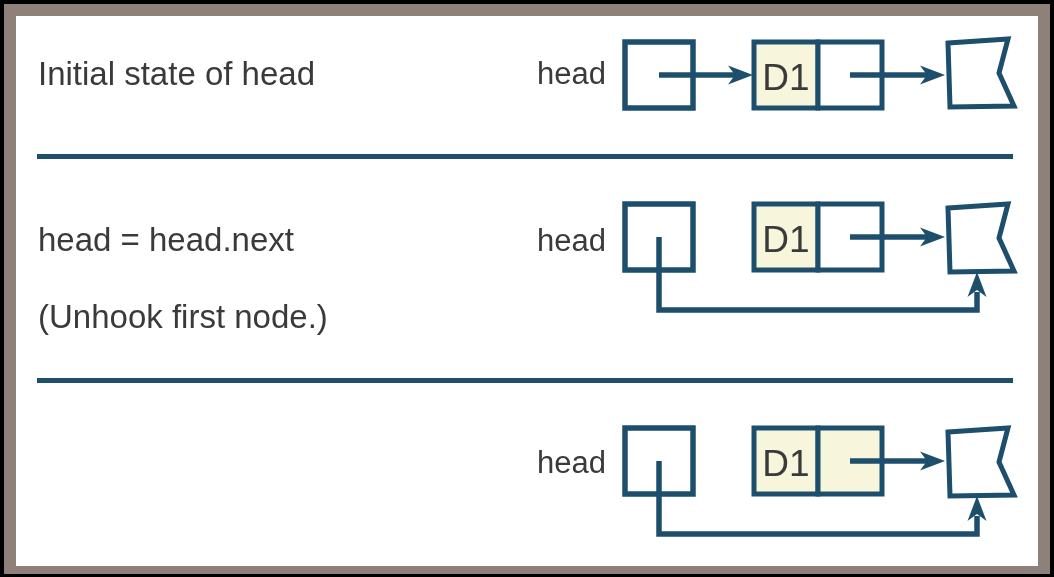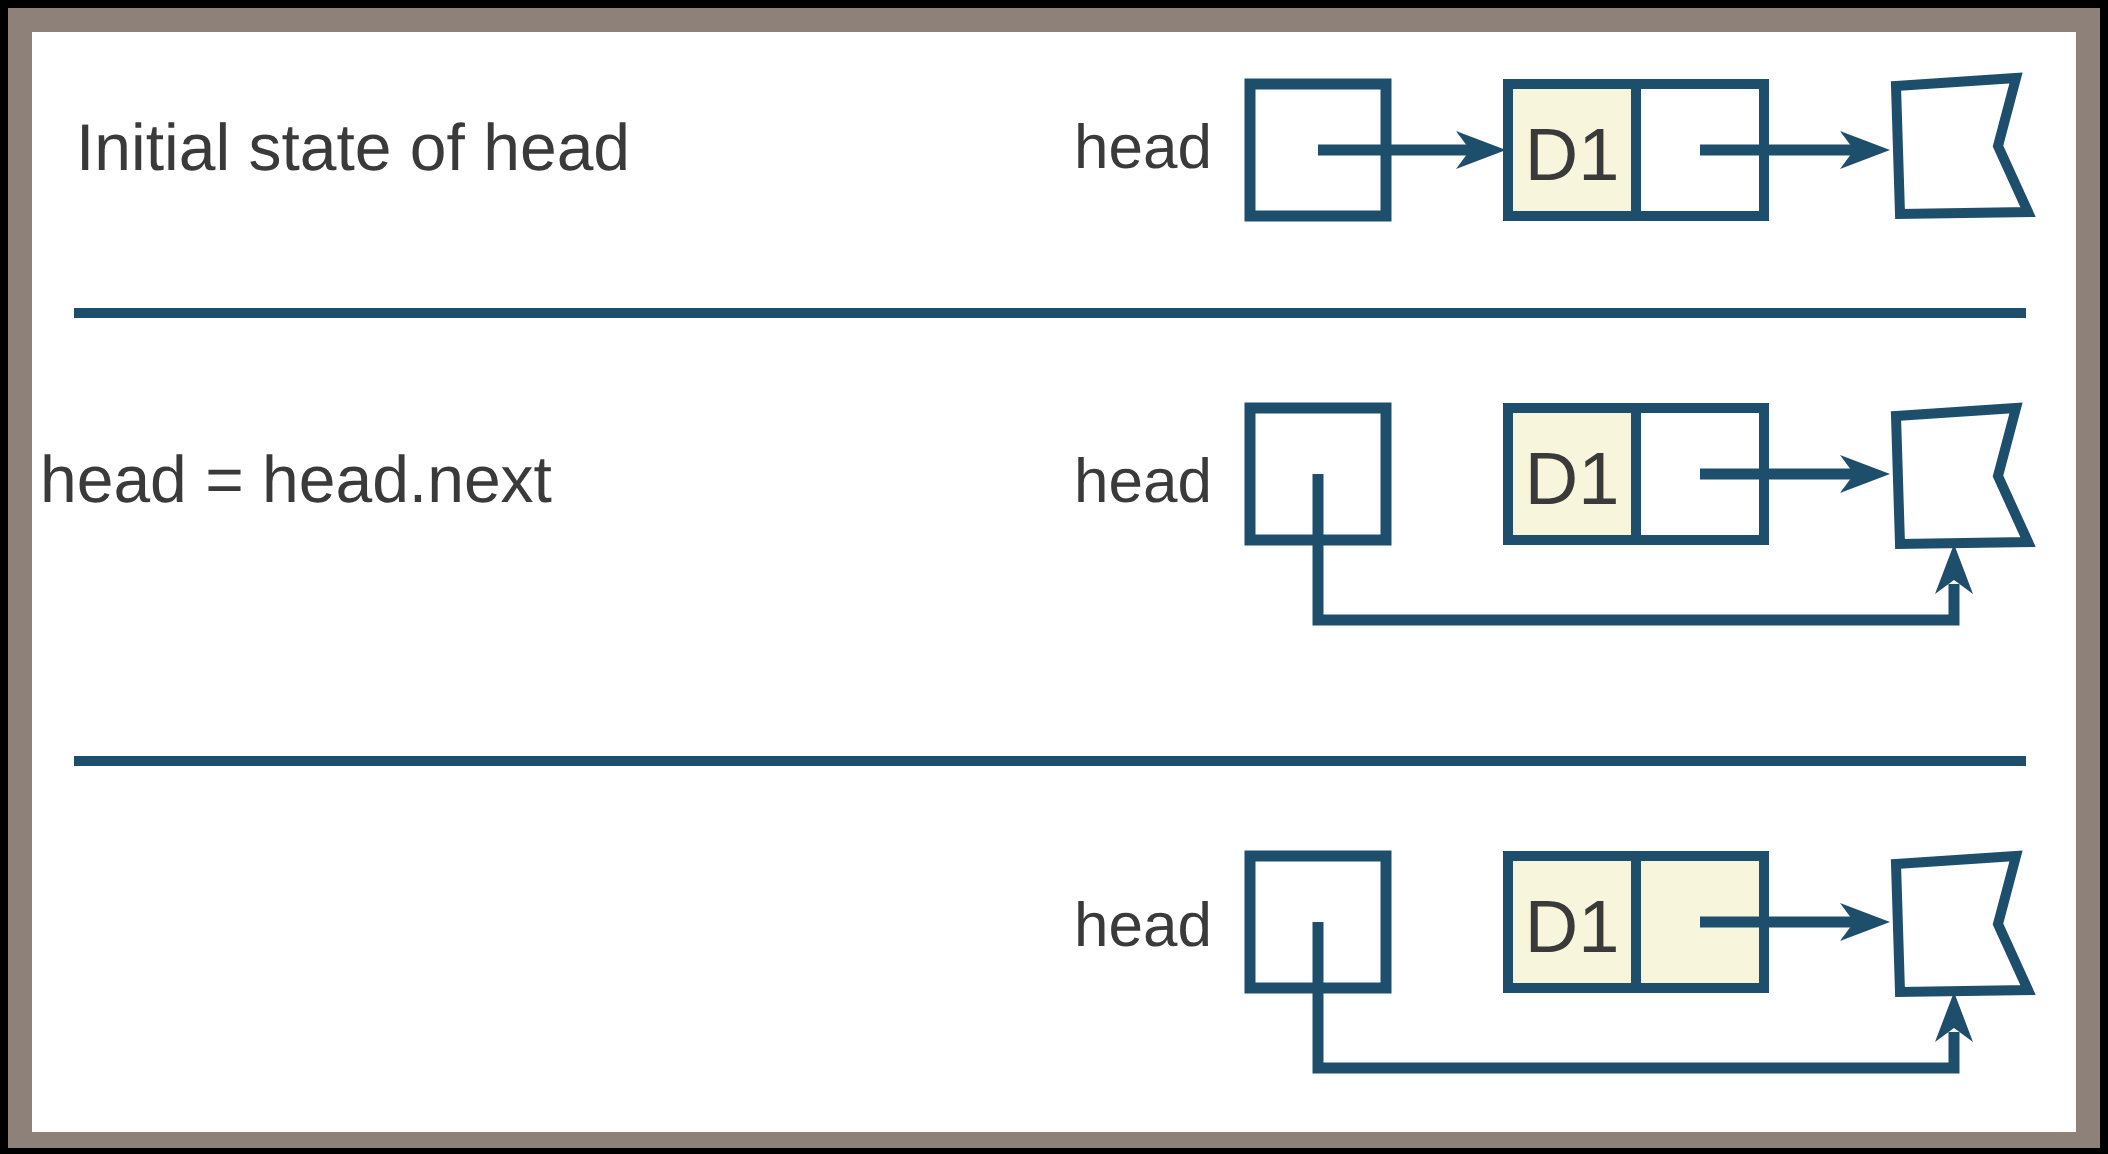--- a/index.html
+++ b/index.html
@@ -79,21 +79,22 @@
     <rect class="cell data-cell" x="226" y="14" width="64" height="66"></rect>
     <rect class="cell next-cell" x="290" y="14" width="64" height="66"></rect>
     <text class="svgtext node-label" x="258" y="62" text-anchor="middle">D1</text>
     <line class="wire" x1="322" y1="47" x2="400" y2="47"></line>
     <polygon class="arrowhead" points="417,47 392,37.5 399,47 392,56.5"></polygon>
     <polygon class="torn" points="420,15 480,11 471,45 486,78 422,79"></polygon>
   </svg>
 
   <div class="divider" style="top:154px"></div>
 
-  <div class="label" style="left:20px; top:223px">head = head.next</div>
+  <div class="label" style="left:38px; top:223px">head = head.next</div>
+  <div class="label" style="left:38px; top:300px">(Unhook first node.)</div>
 
   <svg class="diagram" style="left:528px; top:198px" width="512" height="130" viewBox="0 0 512 130">
     <text class="svgtext" x="9" y="53">head</text>
     <rect class="box" x="97" y="6" width="68" height="66"></rect>
     <polyline class="wire" points="131,39 131,112 449,112 449,94"></polyline>
     <polygon class="arrowhead" points="449,74 439.5,99 449,92 458.5,99"></polygon>
     <rect class="cell data-cell" x="226" y="6" width="64" height="66"></rect>
     <rect class="cell next-cell" x="290" y="6" width="64" height="66"></rect>
     <text class="svgtext node-label" x="258" y="54" text-anchor="middle">D1</text>
     <line class="wire" x1="322" y1="39" x2="400" y2="39"></line>

